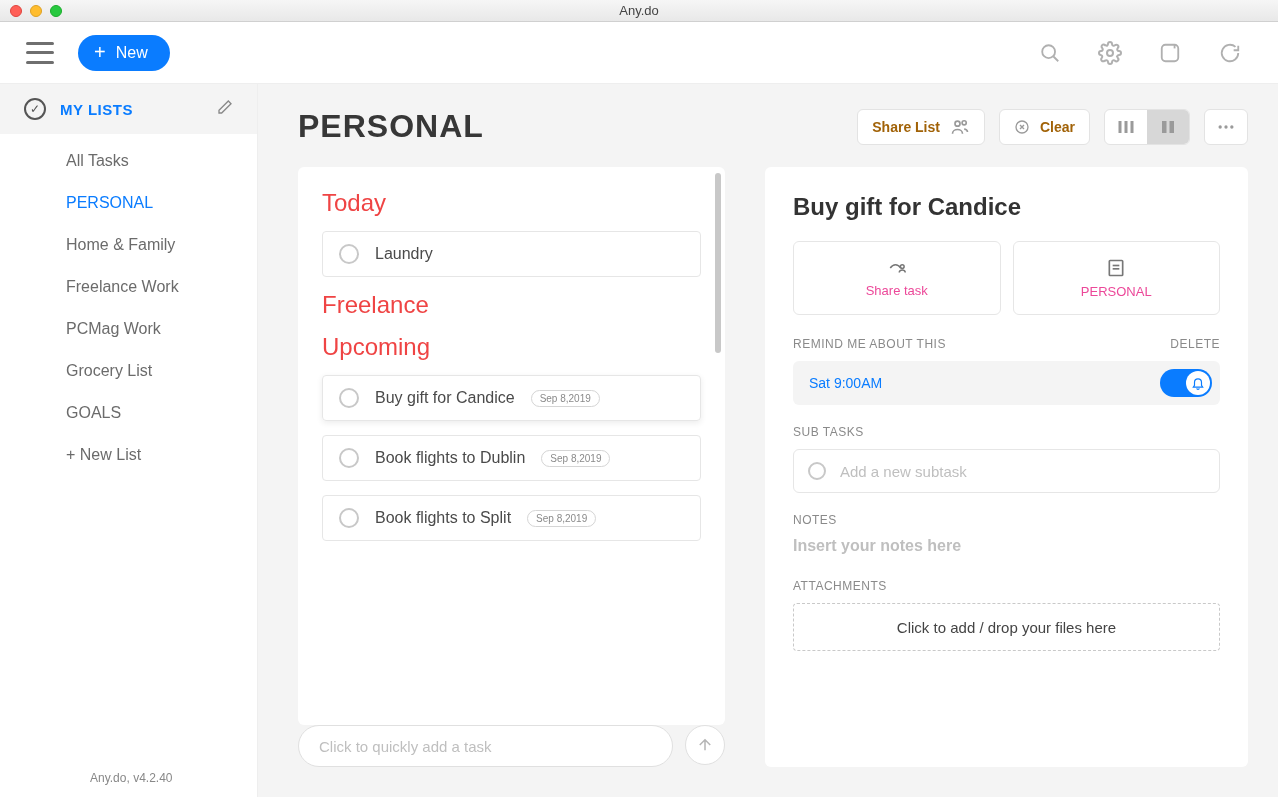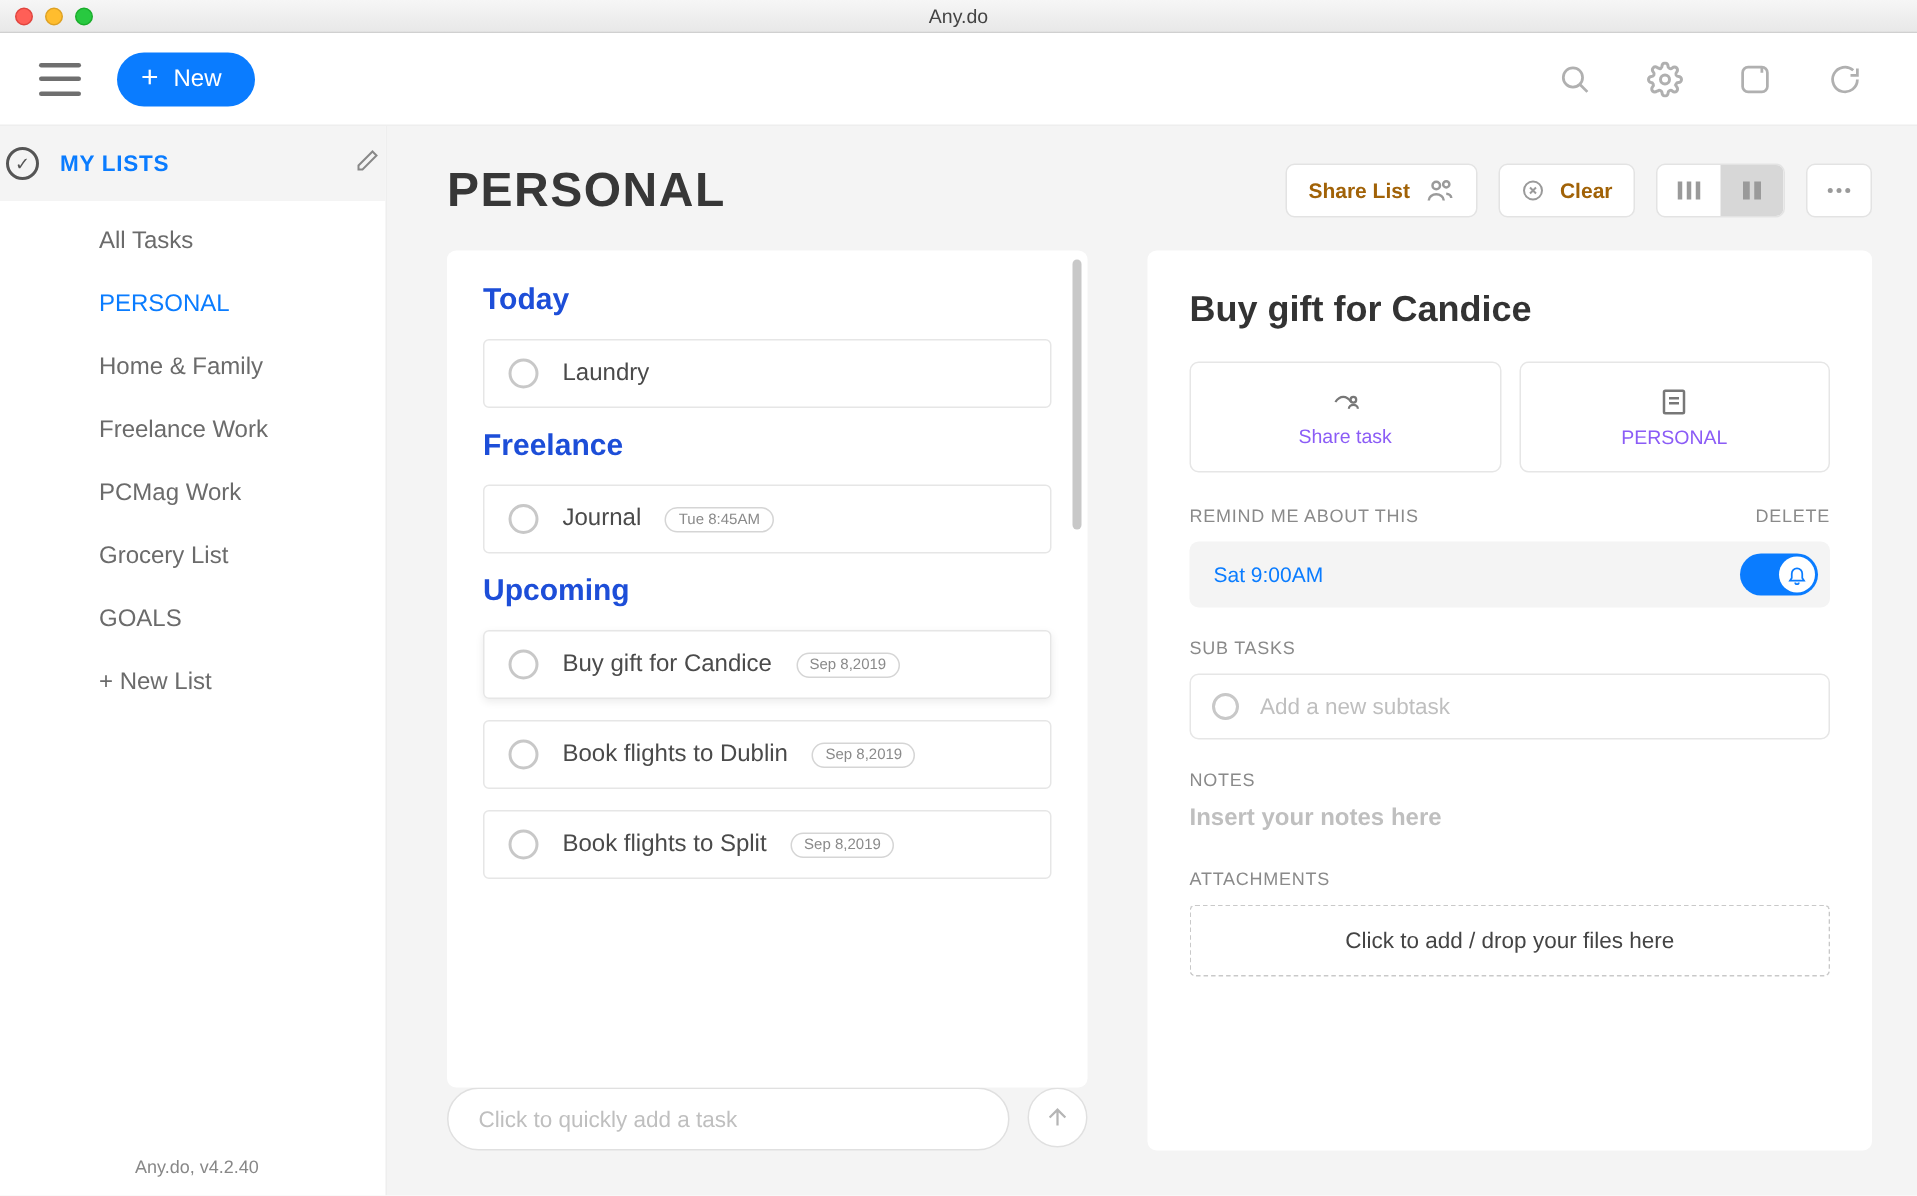--- a/index.html
+++ b/index.html
@@ -23,21 +23,21 @@
   .new-btn .plus { font-size: 20px; font-weight: 300; }
   .toolbar-right { display: flex; align-items: center; gap: 36px; padding-right: 10px; }
   .tb-icon { width: 24px; height: 24px; color: #b0b0b0; cursor: pointer; display:flex; align-items:center; justify-content:center; }
 
   
   .main { display: flex; height: calc(797px - 22px - 62px); }
 
   
   .sidebar { width: 258px; border-right: 1px solid #eee; display:flex; flex-direction:column; }
   .sidebar-inner { flex:1; }
-  .mylists-row { display:flex; align-items:center; padding: 14px 4px; background:#f4f4f4; gap:14px; }
+  .mylists-row { display:flex; align-items:center; padding: 14px 24px; background:#f4f4f4; gap:14px; }
   .circle-check { width:22px; height:22px; border:2px solid #555; border-radius:50%; display:flex; align-items:center; justify-content:center; }
   .circle-check::after { content:"✓"; font-size:12px; color:#555; }
   .mylists-label { color:#0a7cff; font-weight:700; font-size:15px; flex:1; letter-spacing:0.5px; }
   .pencil { color:#888; }
   .list-items { padding: 6px 0; }
   .list-item { padding: 12px 20px 12px 66px; font-size:16px; color:#6b6b6b; cursor:pointer; }
   .list-item.active { color:#0a7cff; }
   .sidebar-footer { font-size:12px; color:#888; padding: 10px 0 12px 90px; }
 
   
@@ -50,39 +50,39 @@
   .view-toggle { background:#fff; border:1px solid #e3e3e3; border-radius:6px; height:36px; display:flex; overflow:hidden; }
   .view-toggle .vt { width:42px; display:flex; align-items:center; justify-content:center; color:#9a9a9a; cursor:pointer; }
   .view-toggle .vt.active { background:#d7d7d7; }
   .more-btn { background:#fff; border:1px solid #e3e3e3; border-radius:6px; height:36px; width:44px; display:flex; align-items:center; justify-content:center; color:#9a9a9a; cursor:pointer; }
 
   .columns { flex:1; display:flex; gap:40px; min-height:0; }
   .left-col { flex:1; display:flex; flex-direction:column; }
 
   
   .task-card { background:#fff; border-radius:6px; padding:22px 24px 18px 24px; flex:1; position:relative; overflow:hidden; }
-  .section-title { font-size:20px; font-weight:700; color:#1d4ed8; margin:10px 0 14px; }
+  .section-title { font-size:24px; font-weight:400; color:#ef4444; margin:10px 0 14px; }
   .section-title.first { margin-top:0; }
   .task-row { border:1px solid #e6e6e6; border-radius:4px; padding:12px 16px; display:flex; align-items:center; gap:16px; margin-bottom:14px; cursor:pointer; }
   .task-row.selected { box-shadow: 0 2px 6px rgba(0,0,0,0.08); }
   .task-check { width:20px; height:20px; border:2px solid #c8c8c8; border-radius:50%; flex-shrink:0; }
   .task-title { font-size:16px; color:#4a4a4a; }
   .badge { border:1px solid #d5d5d5; border-radius:12px; font-size:10px; color:#8a8a8a; padding:2px 8px; }
   .vscroll { position:absolute; right:4px; top:6px; width:6px; height:180px; background:#c8c8c8; border-radius:3px; }
 
   .quick-add-row { display:flex; align-items:flex-start; gap:12px; }
   .quick-add { flex:1; border:1px solid #e0e0e0; border-radius:24px; height:42px; padding:0 20px; font-size:15px; color:#333; background:#fff; }
   .quick-add::placeholder { color:#bfbfbf; }
   .quick-submit { width:40px; height:40px; border:1px solid #e0e0e0; border-radius:50%; background:#fff; display:flex; align-items:center; justify-content:center; color:#b5b5b5; cursor:pointer; }
 
   
   .detail-card { background:#fff; border-radius:6px; flex:1; padding:26px 28px; overflow:auto; }
   .detail-title { font-size:24px; font-weight:700; color:#333; margin-bottom:20px; }
   .detail-actions { display:flex; gap:12px; margin-bottom:22px; }
-  .detail-action { flex:1; border:1px solid #e6e6e6; border-radius:6px; height:74px; display:flex; flex-direction:column; align-items:center; justify-content:center; gap:6px; font-size:13px; color:#8b5cf6; cursor:pointer; }
+  .detail-action { flex:1; border:1px solid #e6e6e6; border-radius:6px; height:74px; display:flex; flex-direction:column; align-items:center; justify-content:center; gap:6px; font-size:13px; color:#ec4899; cursor:pointer; }
   .detail-action svg { color:#777; }
   .section-label-row { display:flex; justify-content:space-between; align-items:center; margin-bottom:10px; font-size:12px; letter-spacing:0.5px; color:#8a8a8a; }
   .section-label-row .delete { cursor:pointer; }
   .reminder-row { background:#f4f4f4; border-radius:6px; height:44px; display:flex; align-items:center; justify-content:space-between; padding:0 8px 0 16px; margin-bottom:20px; }
   .reminder-time { color:#0a7cff; font-size:14px; font-weight:500; }
   .toggle { width:52px; height:28px; background:#0a7cff; border-radius:14px; position:relative; cursor:pointer; }
   .toggle .knob { position:absolute; right:2px; top:2px; width:24px; height:24px; background:#fff; border-radius:50%; display:flex; align-items:center; justify-content:center; color:#0a7cff; }
   .subtask-row { border:1px solid #e6e6e6; border-radius:6px; height:44px; display:flex; align-items:center; gap:14px; padding:0 14px; margin-bottom:20px; }
   .subtask-row input { border:none; outline:none; font-size:15px; flex:1; }
   .subtask-row input::placeholder { color:#bfbfbf; }
@@ -221,25 +221,20 @@
           <div class="task-card">
             <div class="vscroll"></div>
 
             <div class="section-title first">Today</div>
             <div class="task-row">
               <div class="task-check"></div>
               <div class="task-title">Laundry</div>
             </div>
 
             <div class="section-title">Freelance</div>
-            <div class="task-row">
-              <div class="task-check"></div>
-              <div class="task-title">Journal</div>
-              <div class="badge">Tue 8:45AM</div>
-            </div>
 
             <div class="section-title">Upcoming</div>
             <div class="task-row selected">
               <div class="task-check"></div>
               <div class="task-title">Buy gift for Candice</div>
               <div class="badge">Sep 8,2019</div>
             </div>
             <div class="task-row">
               <div class="task-check"></div>
               <div class="task-title">Book flights to Dublin</div>

